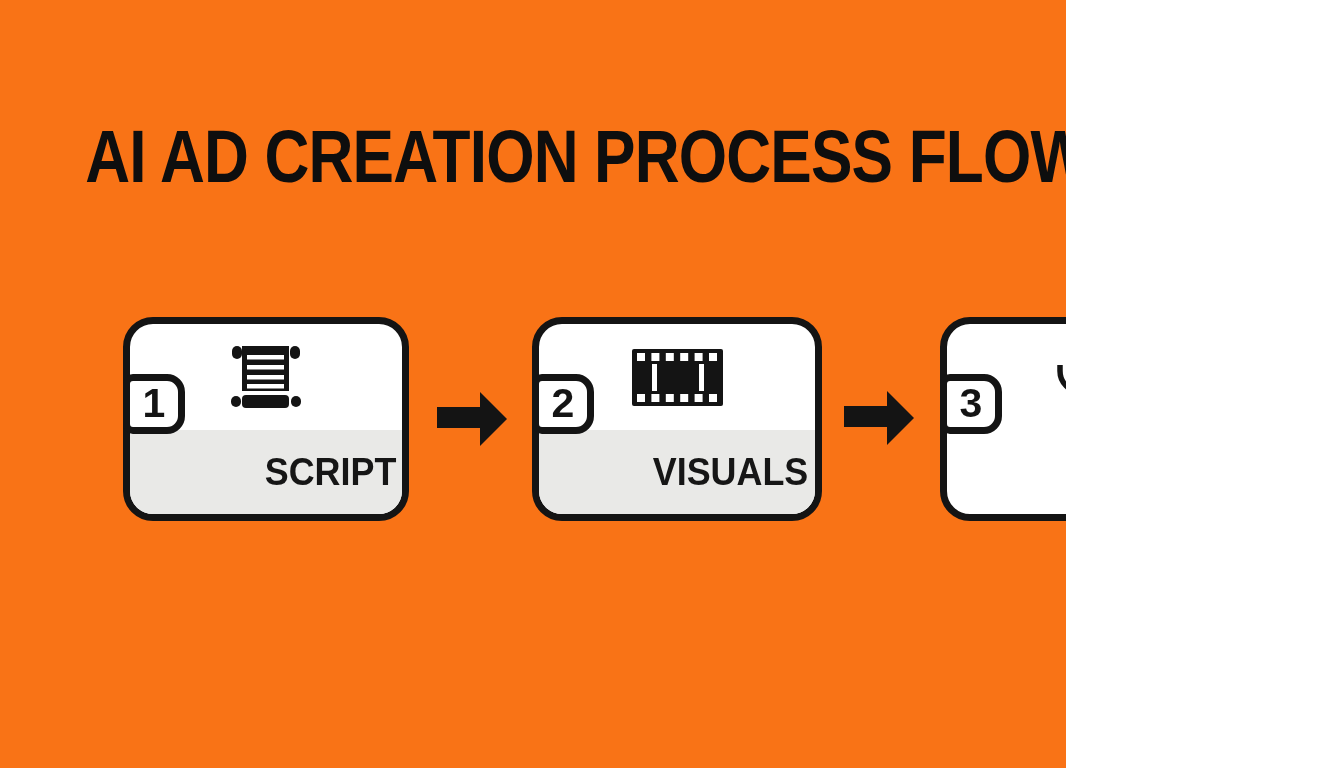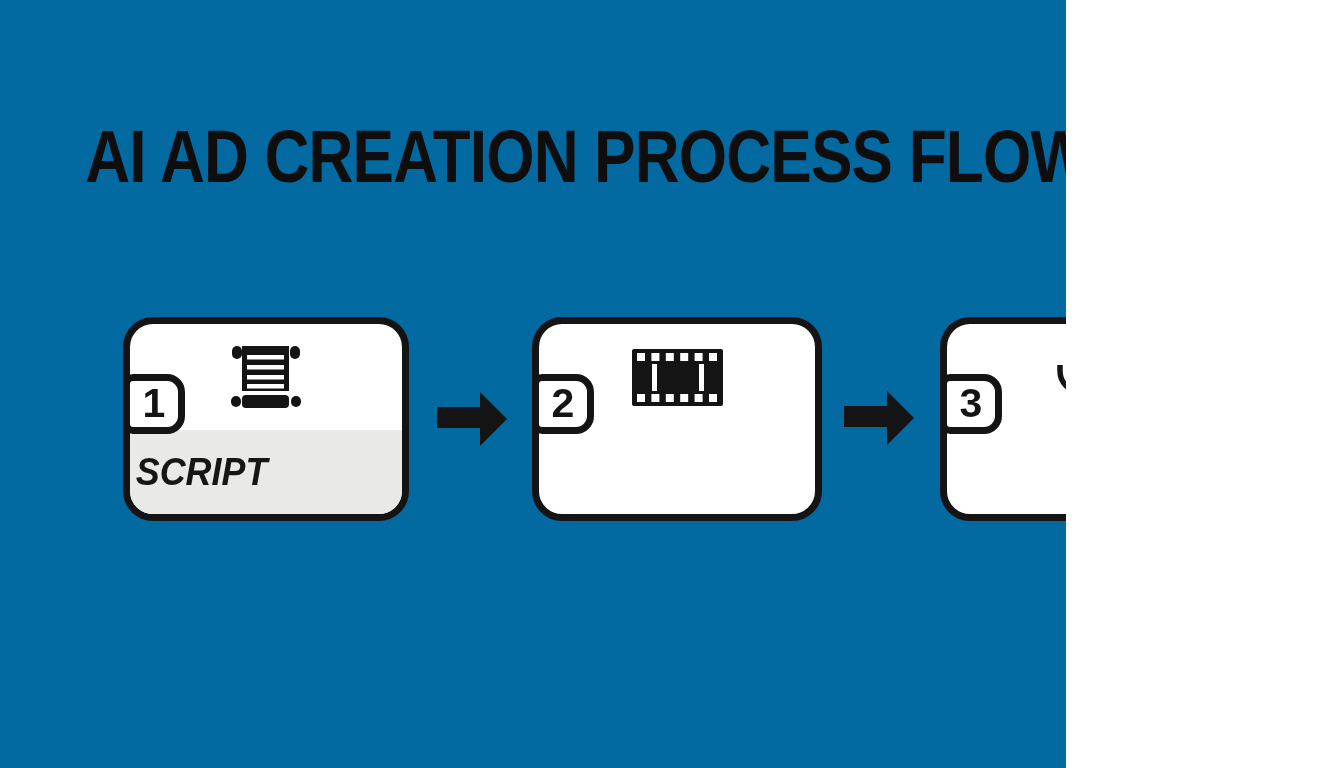--- a/index.html
+++ b/index.html
@@ -1,19 +1,19 @@
 <!DOCTYPE html>
 <html><head>
 <meta charset="utf-8">
 <style>
   html,body{margin:0;padding:0;}
   .canvas{
     position:relative;
     width:1066px;height:768px;
-    background:#0369a1;
+    background:#f97316;
     overflow:hidden;
     font-family:"Liberation Sans", sans-serif;
     color:#111111;
   }
   .title{
     position:absolute;
     top:120px;left:0;width:100%;
     text-align:center;
     font-size:74px;line-height:74px;
     font-weight:bold;
@@ -34,21 +34,21 @@
   .step-top{
     position:absolute;
     top:0;left:0;right:0;height:106px;
     display:flex;align-items:center;justify-content:center;
   }
   .step-bottom{
     position:absolute;
     left:0;right:0;bottom:0;height:84px;
     background:#e9e9e7;
     border-radius:0 0 23px 23px;
-    display:flex;align-items:center;justify-content:flex-start;font-style:italic;
+    display:flex;align-items:center;justify-content:flex-end;
   }
   .step-label{
     font-size:39px;
     font-weight:bold;
     letter-spacing:0px;
     transform:scaleX(0.92);
     color:#161616;
     white-space:nowrap;
   }
   .step-badge{
@@ -127,20 +127,23 @@
           <rect x="19.4" y="45" width="8" height="8"></rect>
           <rect x="33.8" y="45" width="8" height="8"></rect>
           <rect x="48.2" y="45" width="8" height="8"></rect>
           <rect x="62.6" y="45" width="8" height="8"></rect>
           <rect x="77" y="45" width="8" height="8"></rect>
           <rect x="20" y="15" width="5" height="27"></rect>
           <rect x="67" y="15" width="5" height="27"></rect>
         </g>
       </svg>
     </div>
+    <div class="step-bottom">
+      <span class="step-label">VISUALS</span>
+    </div>
     <div class="step-badge">
       <span class="step-number">2</span>
     </div>
   </div>
 
   <svg class="arrow" style="left:844px;top:391px;" viewBox="0 0 70 54">
     <polygon fill="#141414" points="0,15 43,15 43,0 70,27 43,54 43,36 0,36"></polygon>
   </svg>
 
   <div class="step" style="left:940px;width:282px;">

